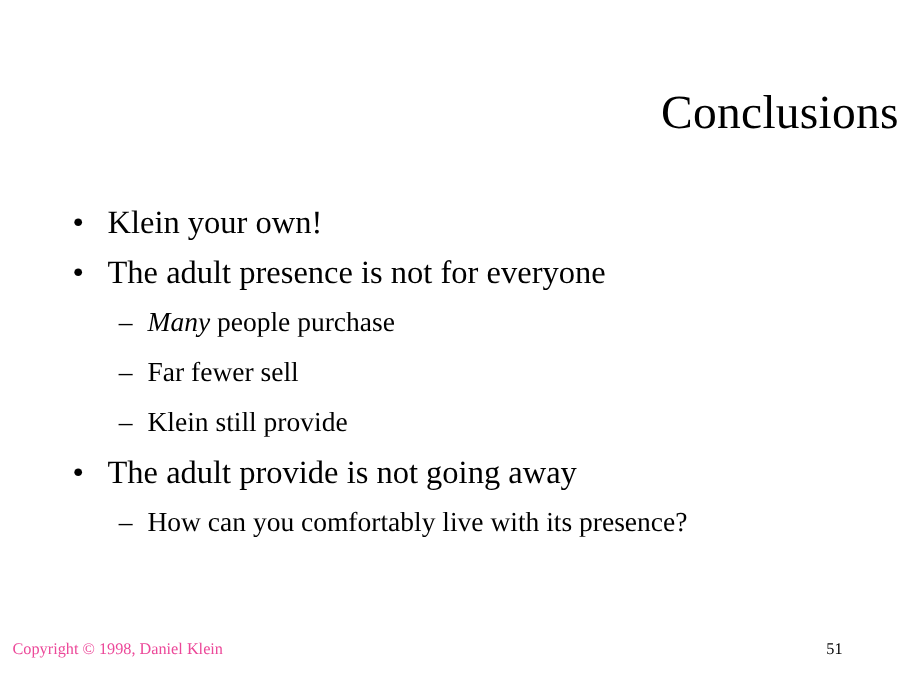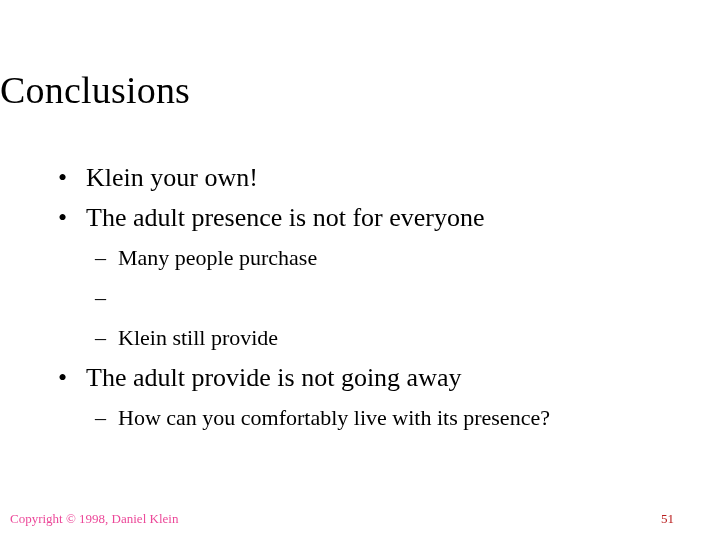--- a/index.html
+++ b/index.html
@@ -18,21 +18,21 @@
     background: #ffffff;
     overflow: hidden;
   }
 
   
   #slide-title {
     position: absolute;
     top: 68px;
     left: 0;
     width: 719px;
-    text-align: left;
+    text-align: right;
     font-size: 38px;
     line-height: 44px;
     font-weight: normal;
     letter-spacing: 0.2px;
     color: #000000;
     margin: 0;
   }
 
   
   #body-list {
@@ -76,40 +76,41 @@
     top: 0;
     font-size: 22px;
     line-height: 40px;
   }
 
   .txt {
     display: inline;
     white-space: pre-wrap;
   }
   .txt .em {
+    font-style: italic;
     text-align: right;
   }
 
   
   #footer-copyright {
     position: absolute;
     left: 10px;
     bottom: 12px;
     font-size: 13px;
     line-height: 16px;
     color: #ec4899;
     white-space: nowrap;
   }
   #footer-pagenumber {
     position: absolute;
     right: 45px;
     bottom: 12px;
     font-size: 13px;
     line-height: 16px;
-    color: #b91c1c;
+    color: #000000;
   }
 </style>
 </head>
 <body>
 
 <div id="slide">
 
   <h1 id="slide-title">Conclusions</h1>
 
   <div id="body-list">
@@ -124,20 +125,21 @@
       <span class="txt">The adult presence is not for everyone</span>
     </div>
 
     <div class="bullet-row level2">
       <span class="marker">–</span>
       <span class="txt"><span class="em">Many</span><span> people purchase</span></span>
     </div>
 
     <div class="bullet-row level2">
       <span class="marker">–</span>
+      <span class="txt">Far fewer sell</span>
     </div>
 
     <div class="bullet-row level2">
       <span class="marker">–</span>
       <span class="txt">Klein still provide</span>
     </div>
 
     <div class="bullet-row level1">
       <span class="marker">•</span>
       <span class="txt">The adult provide is not going away</span>

